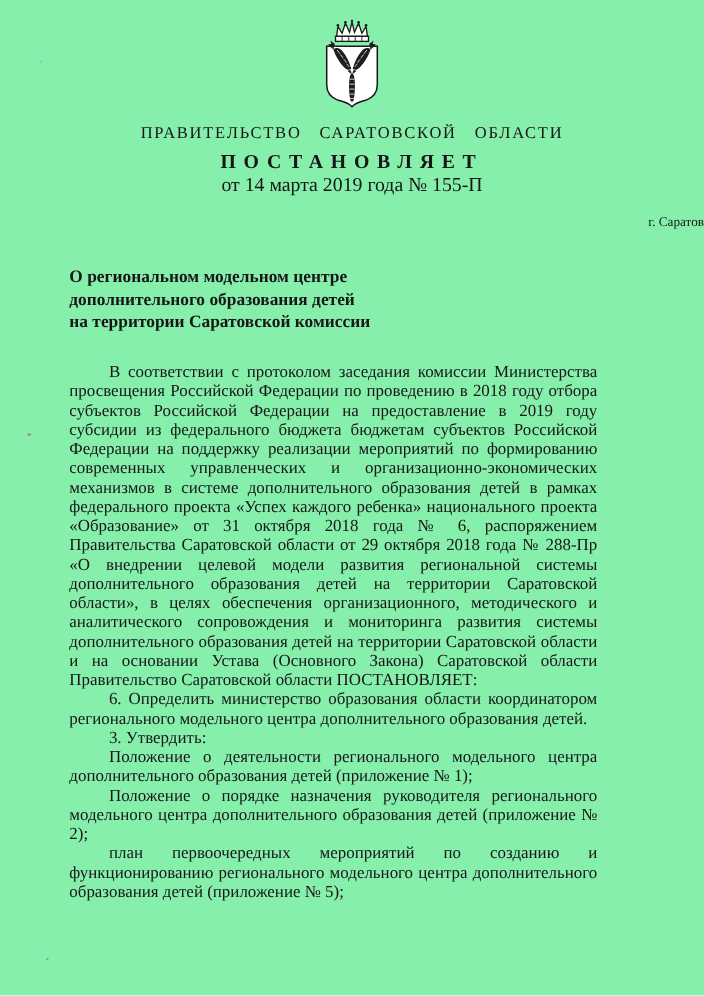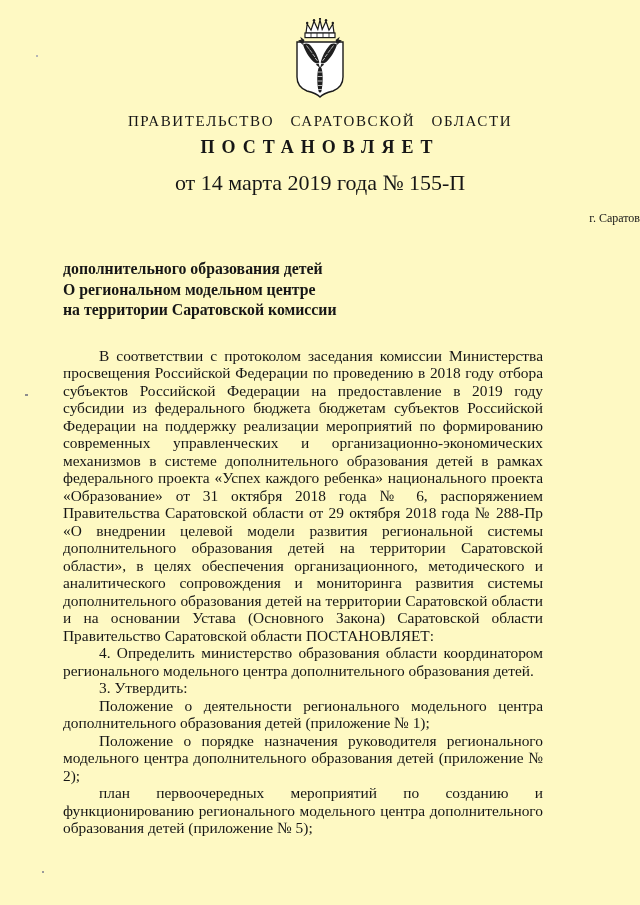--- a/index.html
+++ b/index.html
@@ -4,21 +4,21 @@
 <style>
   html, body {
     margin: 0;
     padding: 0;
     background: #ffffff;
   }
   .page {
     position: relative;
     width: 640px;
     height: 905px;
-    background: #fef9c3;
+    background: #86efac;
     overflow: hidden;
     font-family: "Liberation Serif", "DejaVu Serif", serif;
     color: #161616;
   }
   .emblem-wrap {
     padding-top: 18px;
     display: flex;
     justify-content: center;
   }
   .institution {
@@ -30,23 +30,23 @@
     white-space: nowrap;
   }
   .doc-type {
     margin-top: 7px;
     text-align: center;
     font-size: 18px;
     font-weight: bold;
     letter-spacing: 7px;
   }
   .date-line {
-    margin-top: 12px;
+    margin-top: 0;
     text-align: center;
-    font-size: 22px;
+    font-size: 18px;
   }
   .city {
     margin-top: 15px;
     text-align: right;
     font-size: 12px;
   }
   .doc-title {
     margin: 33px 63px 0 63px;
     font-size: 15.8px;
     font-weight: bold;
@@ -115,28 +115,28 @@
 
   <div class="institution">ПРАВИТЕЛЬСТВО САРАТОВСКОЙ ОБЛАСТИ</div>
 
   <div class="doc-type">ПОСТАНОВЛЯЕТ</div>
 
   <div class="date-line">от 14 марта 2019 года № 155-П</div>
 
   <div class="city">г. Саратов</div>
 
   <div class="doc-title">
+    <div>О региональном модельном центре</div>
     <div>дополнительного образования детей</div>
-    <div>О региональном модельном центре</div>
     <div>на территории Саратовской комиссии</div>
   </div>
 
   <div class="body-text">
     <p class="para">В соответствии с протоколом заседания комиссии Министерства просвещения Российской Федерации по проведению в 2018 году отбора субъектов Российской Федерации на предоставление в 2019 году субсидии из федерального бюджета бюджетам субъектов Российской Федерации на поддержку реализации мероприятий по формированию современных управленческих и организационно-экономических механизмов в системе дополнительного образования детей в рамках федерального проекта «Успех каждого ребенка» национального проекта «Образование» от 31 октября 2018 года № 6, распоряжением Правительства Саратовской области от 29 октября 2018 года № 288-Пр «О внедрении целевой модели развития региональной системы дополнительного образования детей на территории Саратовской области», в целях обеспечения организационного, методического и аналитического сопровождения и мониторинга развития системы дополнительного образования детей на территории Саратовской области и на основании Устава (Основного Закона) Саратовской области Правительство Саратовской области ПОСТАНОВЛЯЕТ:</p>
-    <p class="para">4. Определить министерство образования области координатором регионального модельного центра дополнительного образования детей.</p>
+    <p class="para">6. Определить министерство образования области координатором регионального модельного центра дополнительного образования детей.</p>
     <p class="para">3. Утвердить:</p>
     <p class="para">Положение о деятельности регионального модельного центра дополнительного образования детей (приложение № 1);</p>
     <p class="para">Положение о порядке назначения руководителя регионального модельного центра дополнительного образования детей (приложение № 2);</p>
     <p class="para">план первоочередных мероприятий по созданию и функционированию регионального модельного центра дополнительного образования детей (приложение № 5);</p>
   </div>
 
   <div class="speck s1"></div>
   <div class="speck s2"></div>
   <div class="speck s3"></div>
 

